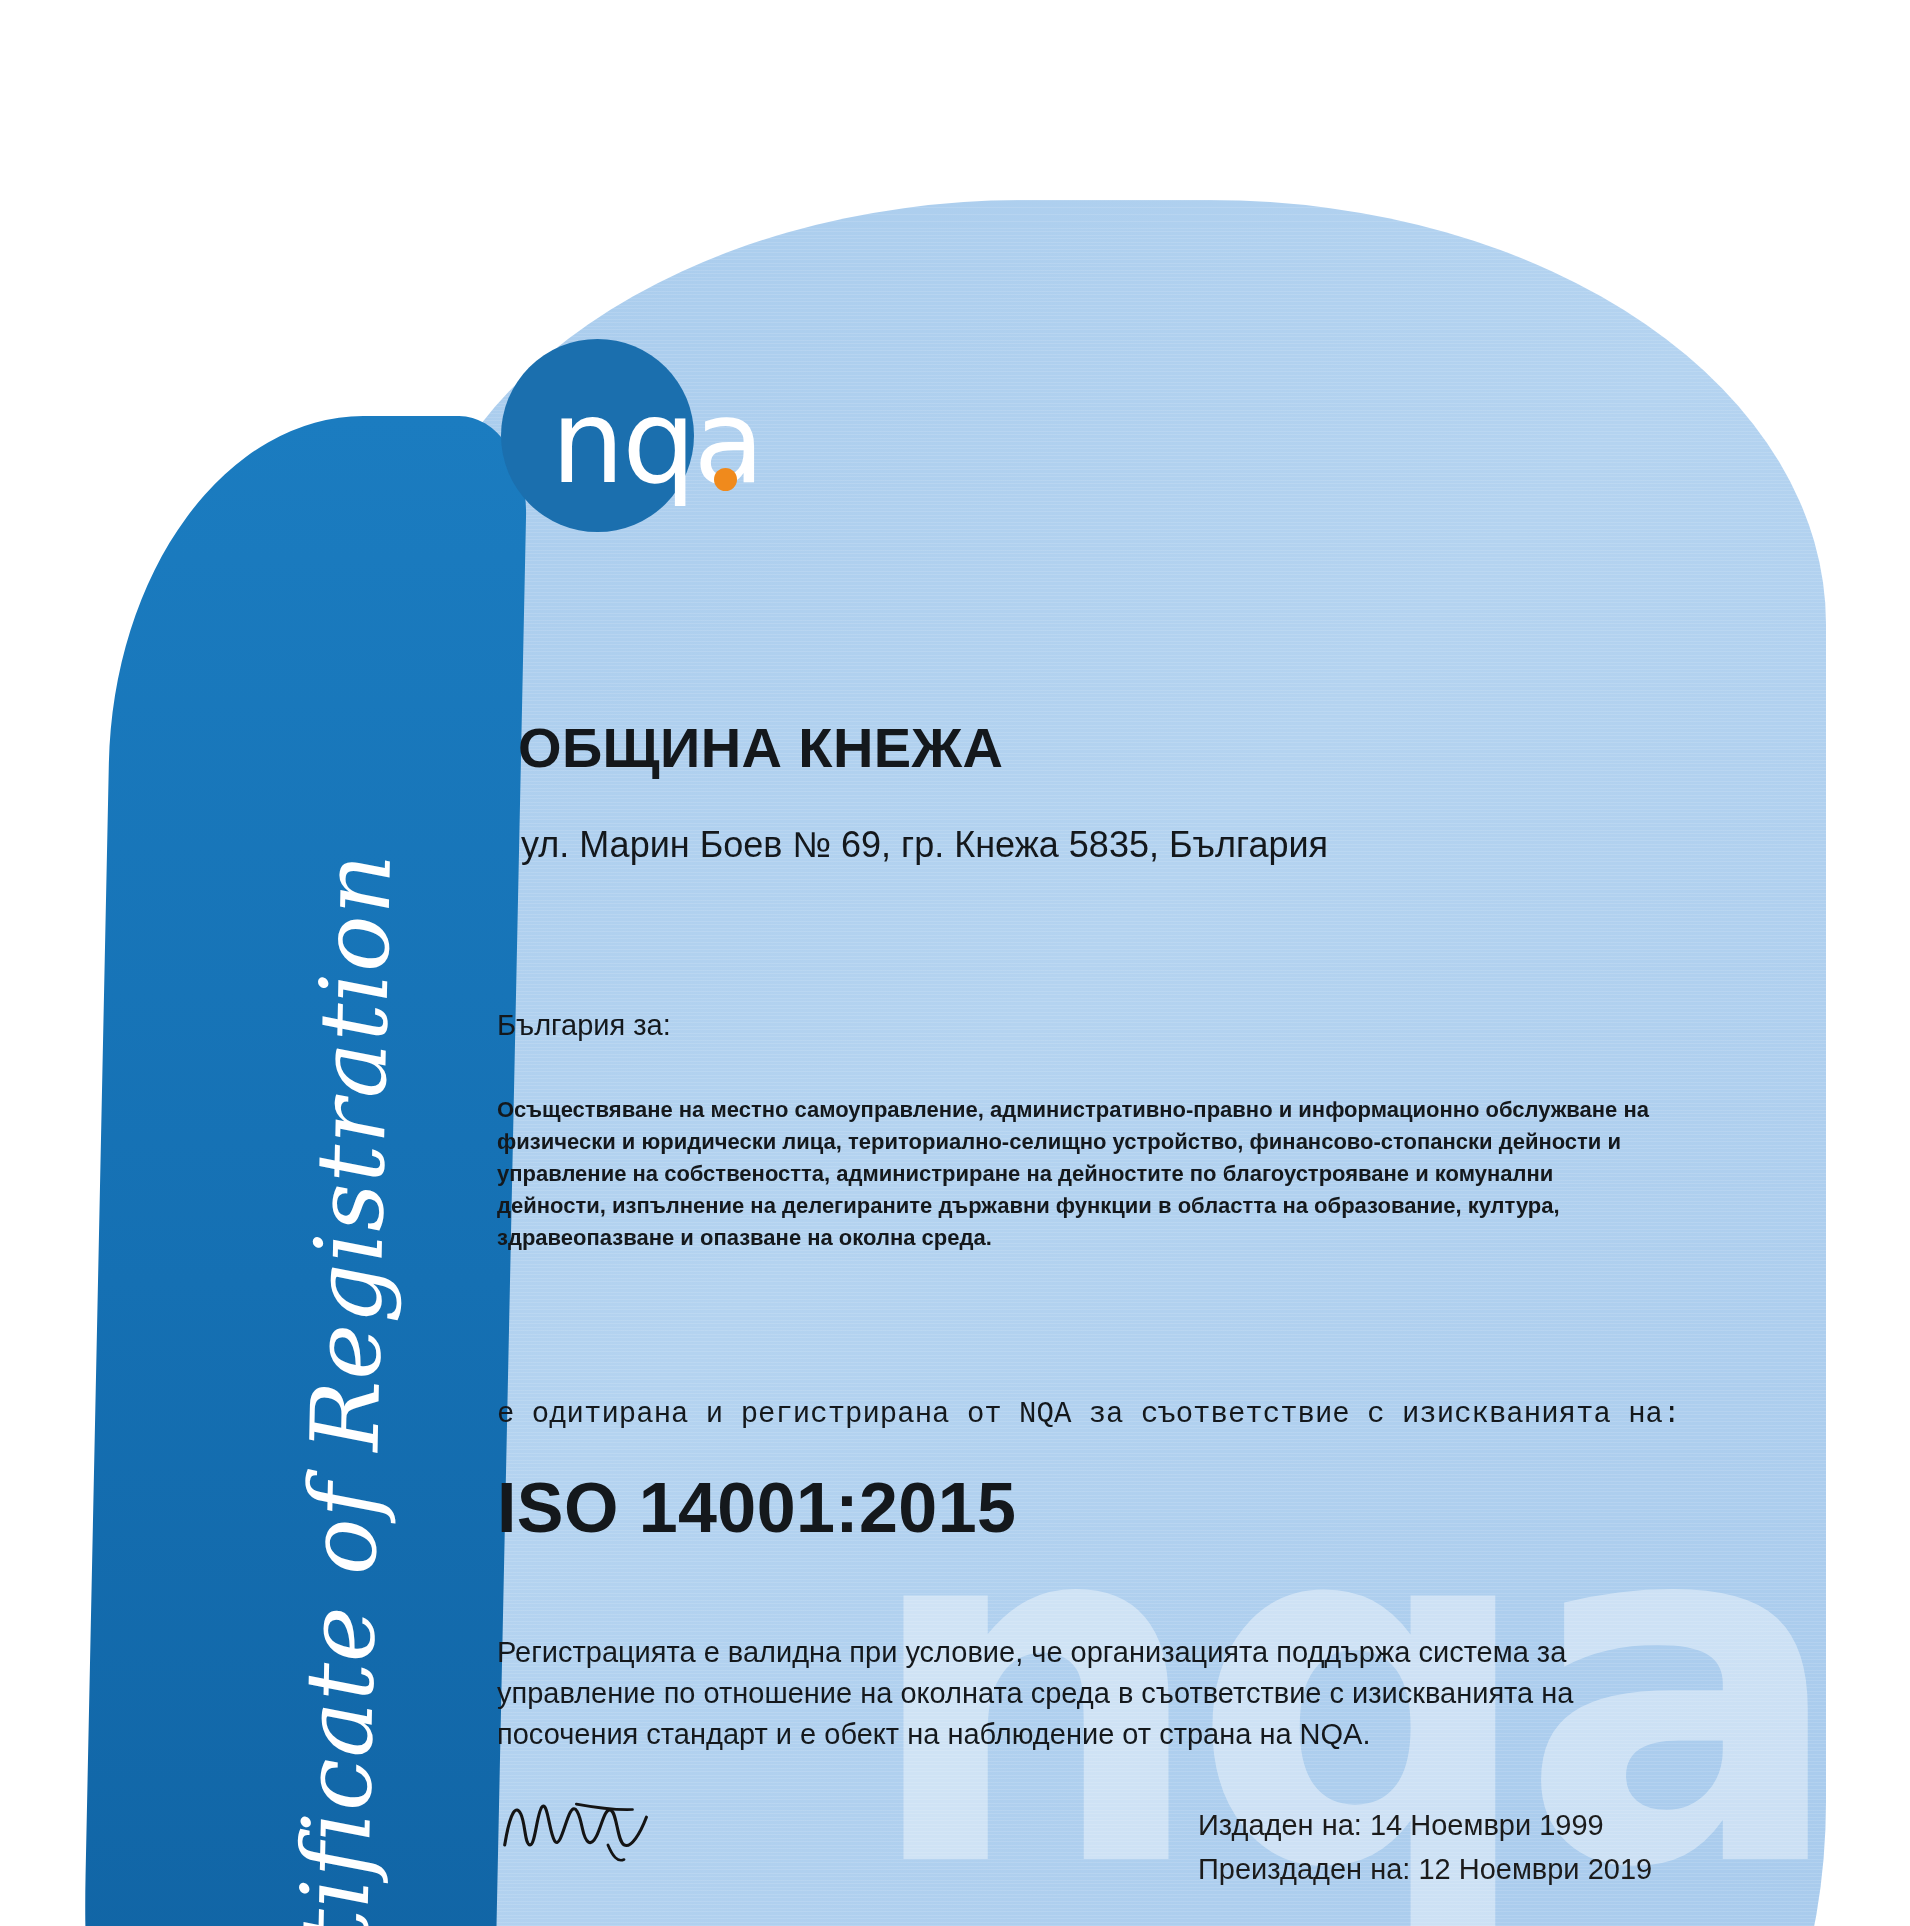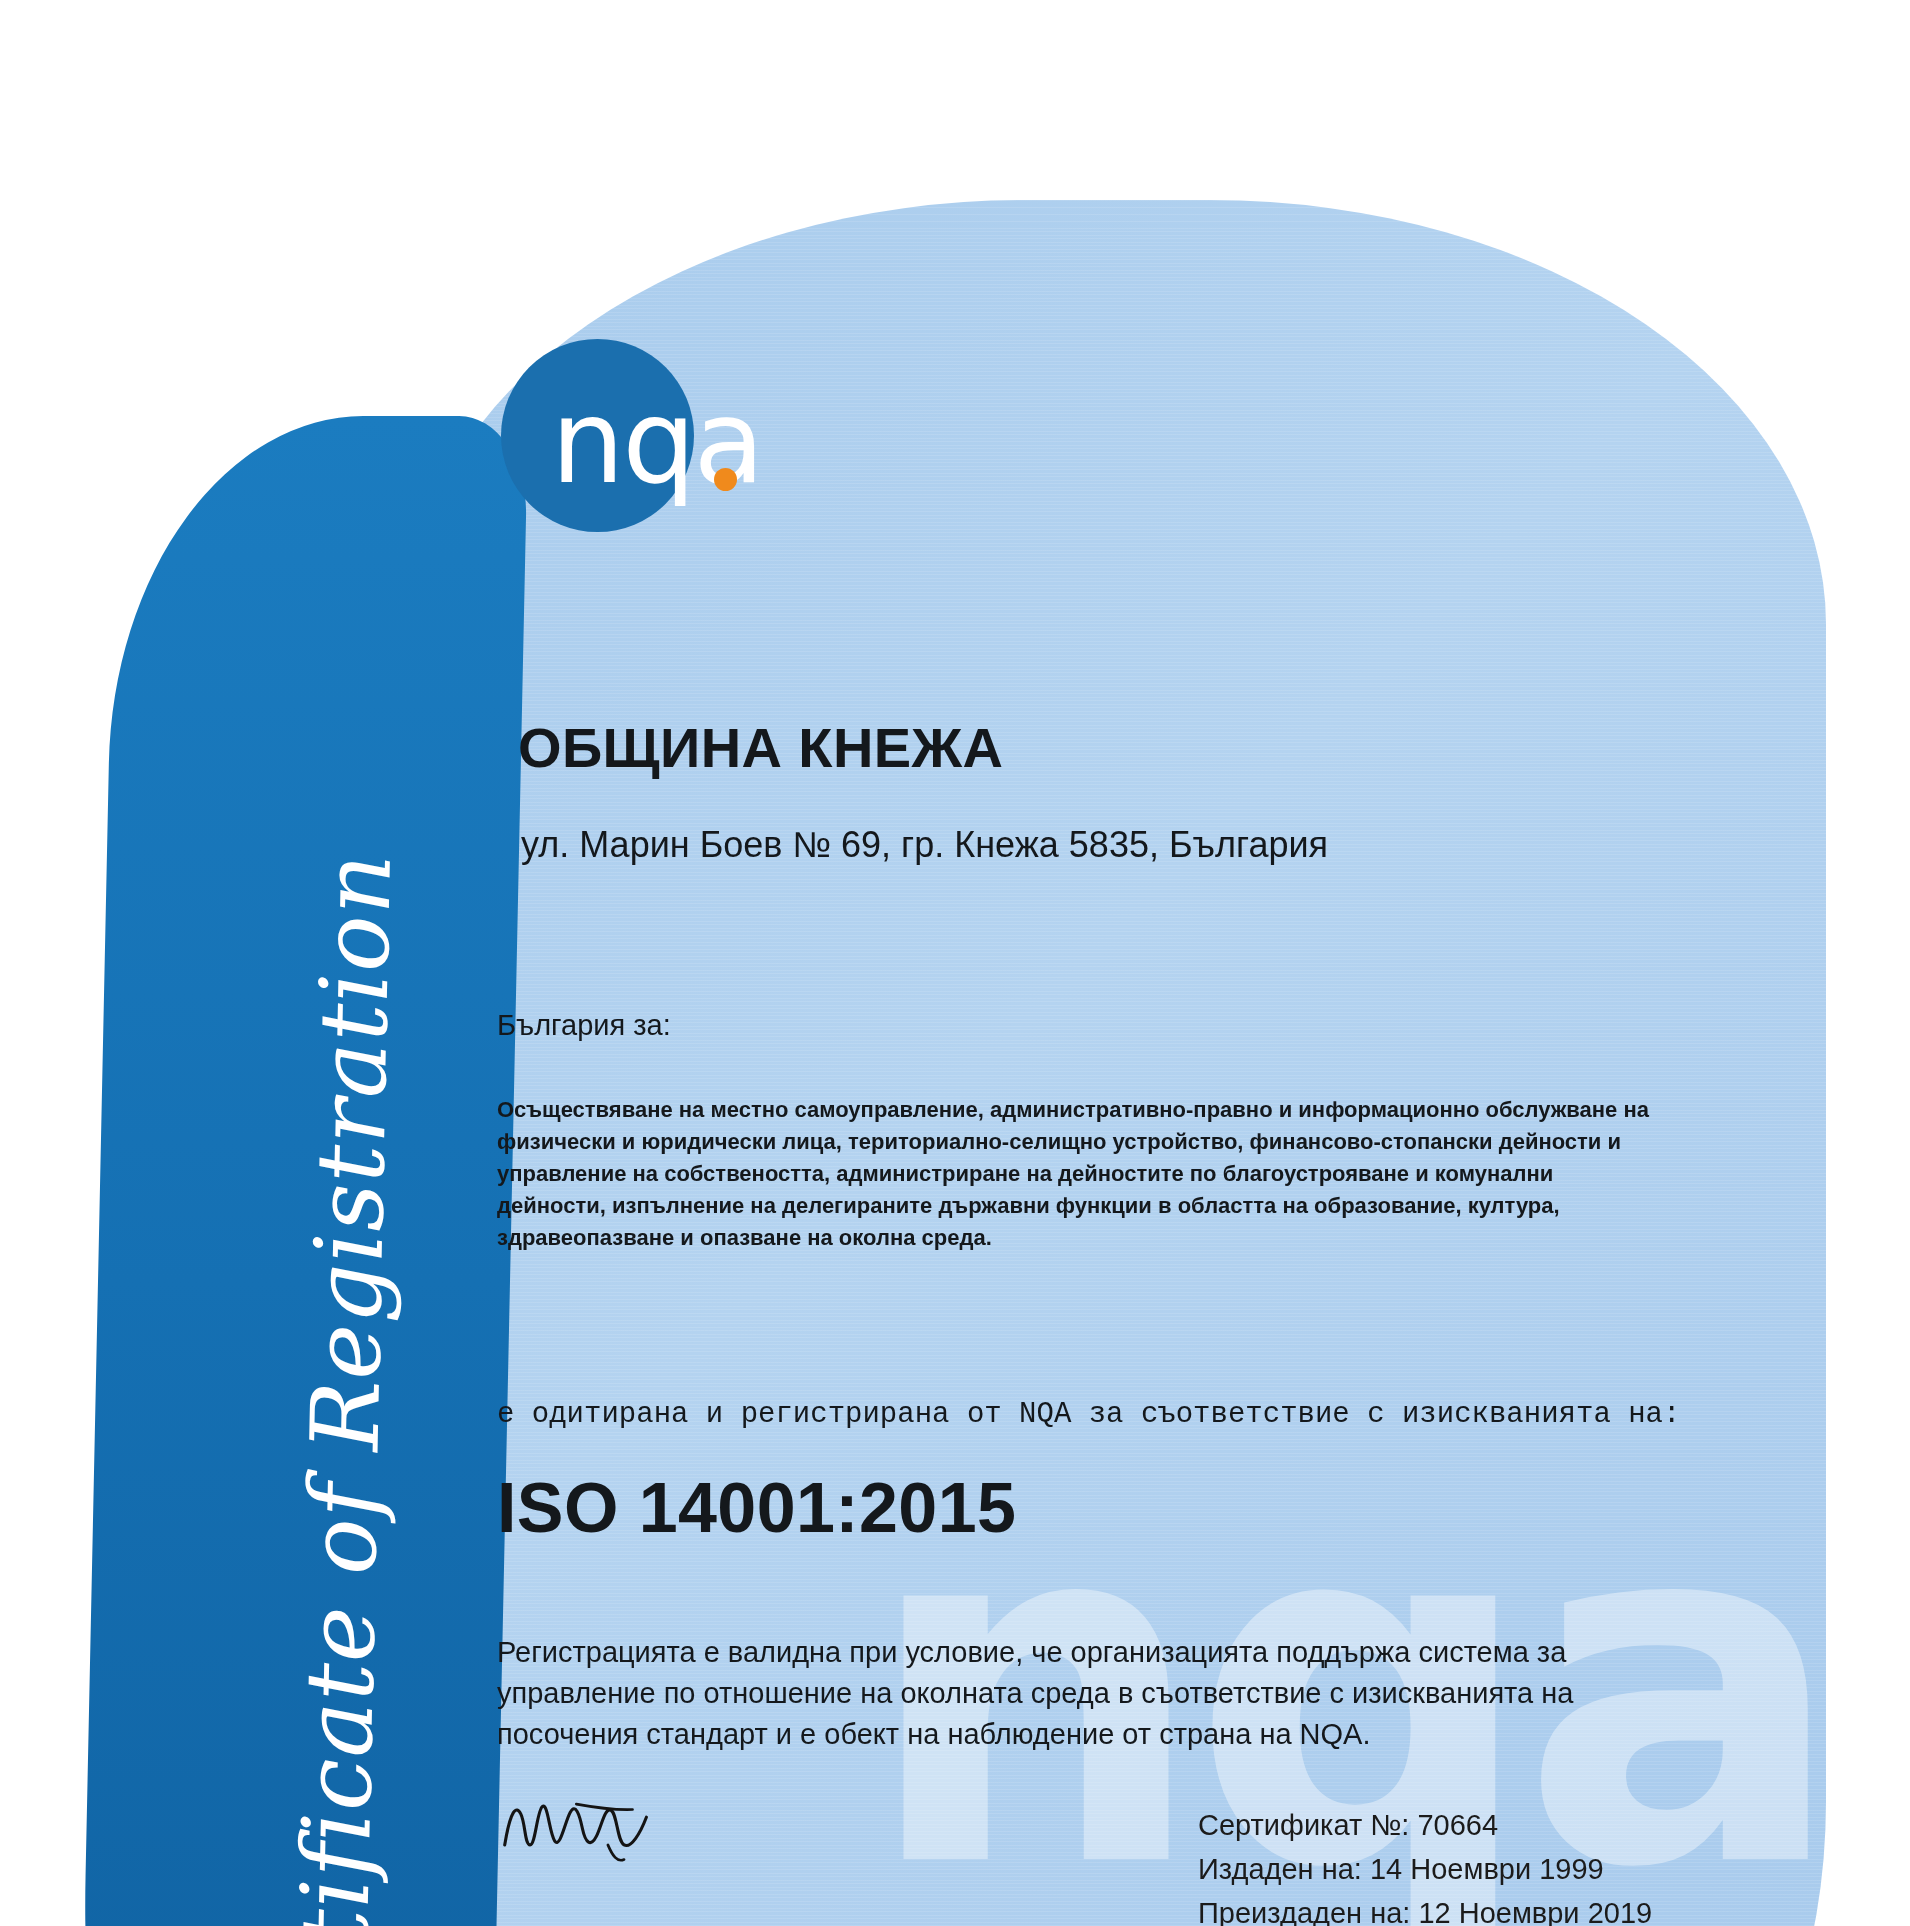--- a/index.html
+++ b/index.html
@@ -254,20 +254,19 @@
 
   <div class="signature">
     <svg width="231" height="85" viewBox="0 0 600 220" fill="none" xmlns="http://www.w3.org/2000/svg" aria-hidden="true">
       <path d="M20 150 C 35 60, 50 45, 62 70 C 74 95, 72 150, 86 150 C 100 150, 104 60, 118 50 C 132 40, 136 120, 150 140 C 164 160, 176 92, 190 66 C 204 40, 214 70, 222 108 C 230 146, 244 156, 258 128 C 272 100, 280 52, 296 60 C 312 68, 312 140, 330 150 C 348 160, 372 120, 388 78" stroke="#141414" stroke-width="8" stroke-linecap="round" stroke-linejoin="round"></path>
       <path d="M206 44 C 250 52, 300 60, 352 58" stroke="#141414" stroke-width="7" stroke-linecap="round"></path>
       <path d="M288 150 C 300 178, 312 196, 330 188" stroke="#141414" stroke-width="7" stroke-linecap="round"></path>
     </svg>
   </div>
 
   <div class="meta">
-    <div>Сертификат №: 70664</div>
     <div>Издаден на: 14 Ноември 1999</div>
     <div>Преиздаден на: 12 Ноември 2019</div>
 
   </div>
 
 </div>
 
 
 </body></html>

